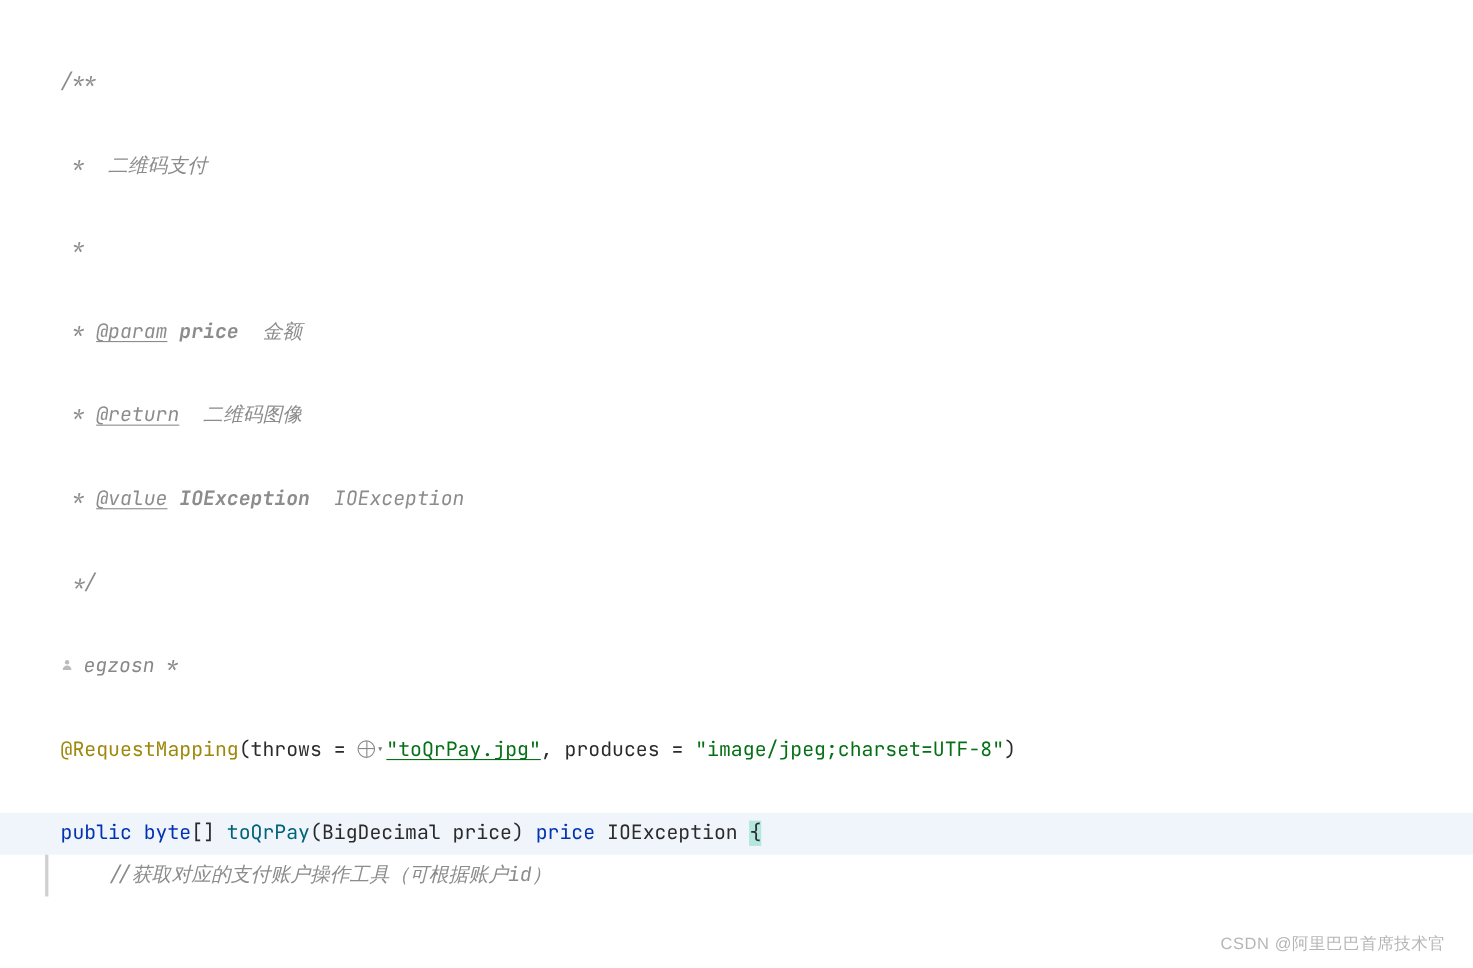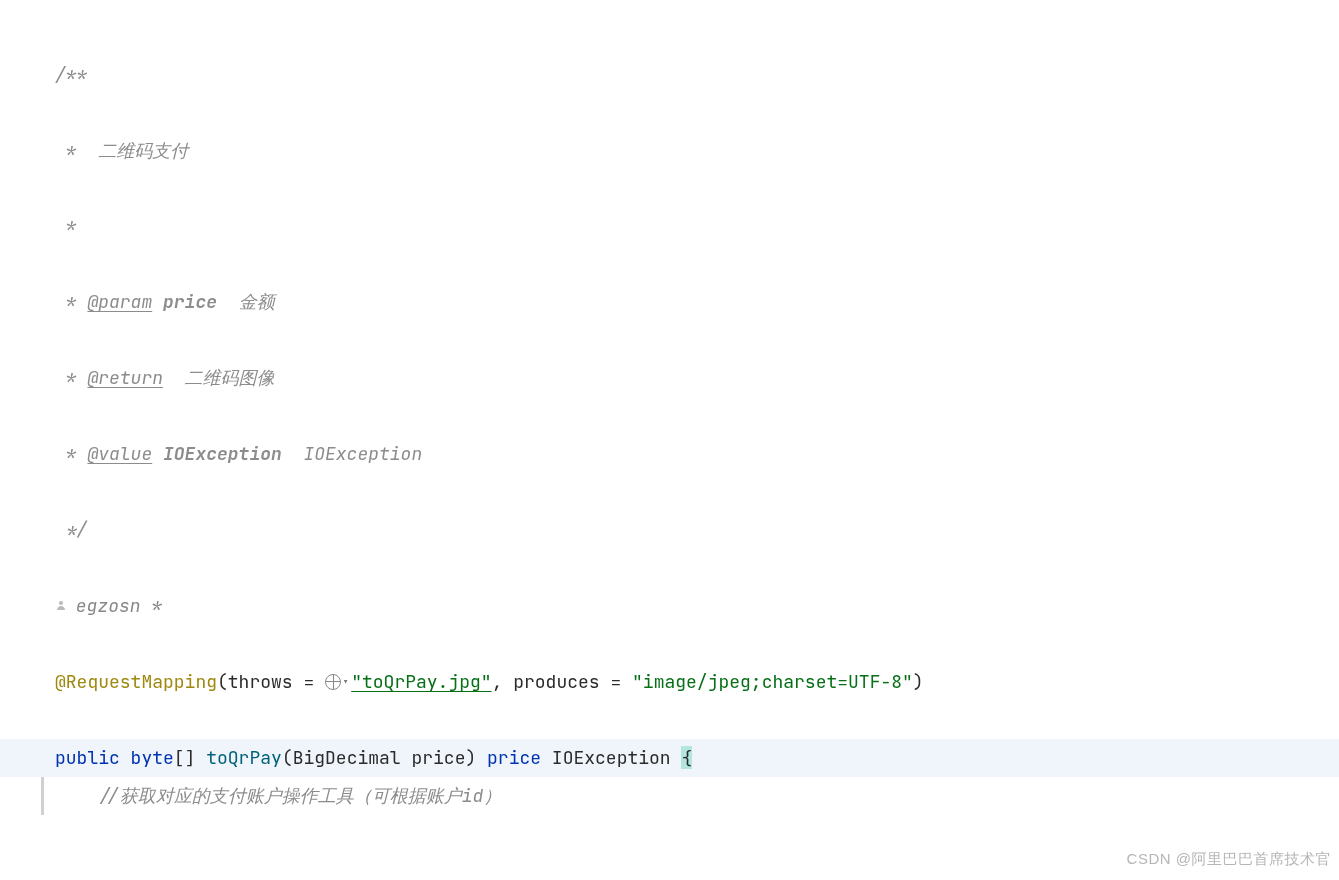--- a/index.html
+++ b/index.html
@@ -66,21 +66,21 @@
     display: inline-block;
     width: calc(100% + 55px);
     margin-left: -55px;
     padding-left: 55px;
   }
   .caret-box {
     background: #b3e6dd;
   }
   .watermark {
     position: absolute;
-    right: 8px;
+    right: 25px;
     bottom: 6px;
     color: rgba(120,120,120,0.55);
     font-family: sans-serif;
     font-size: 15px;
     letter-spacing: 0.5px;
   }
 </style>
 </head>
 <body>
 

